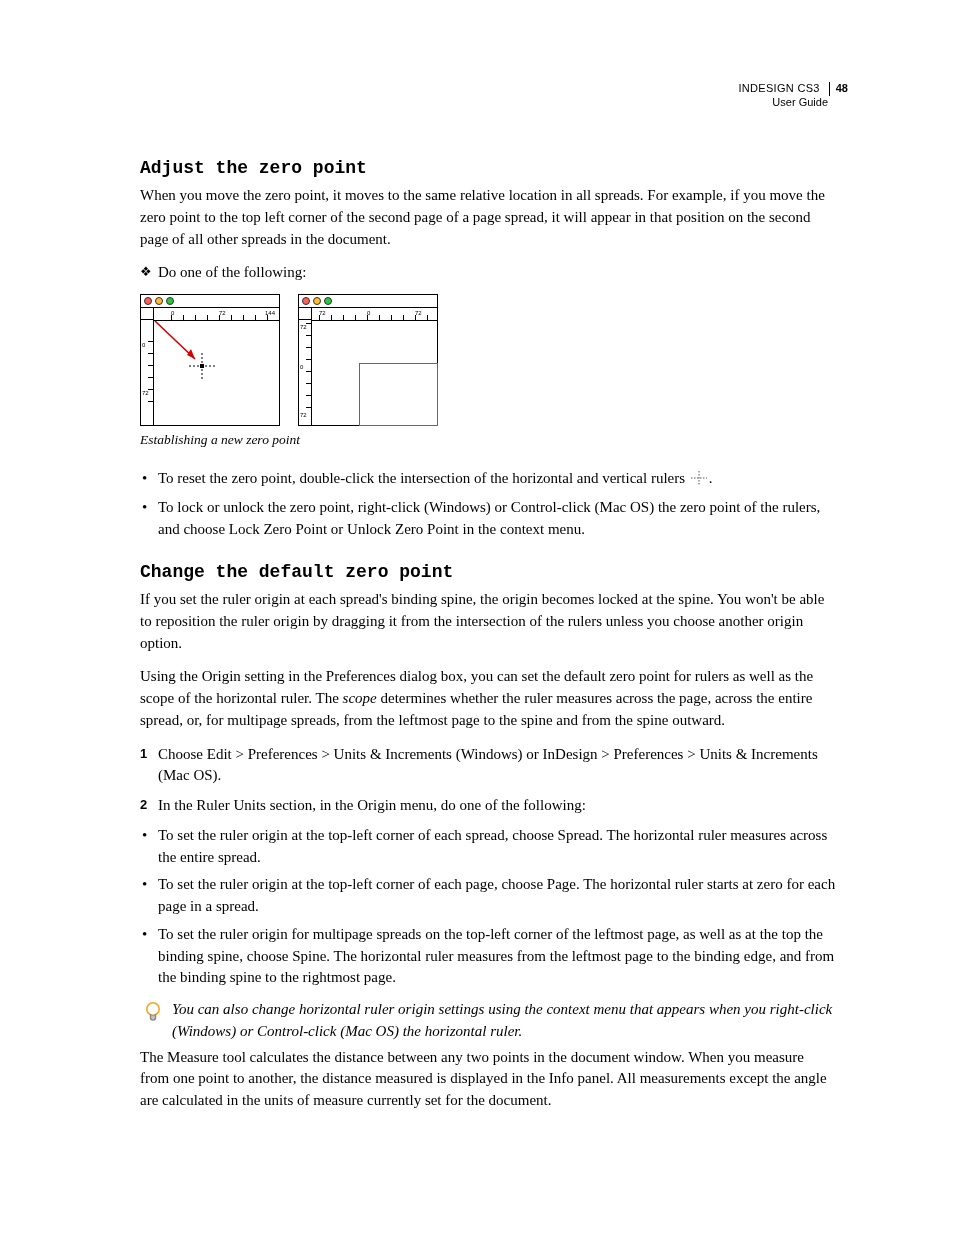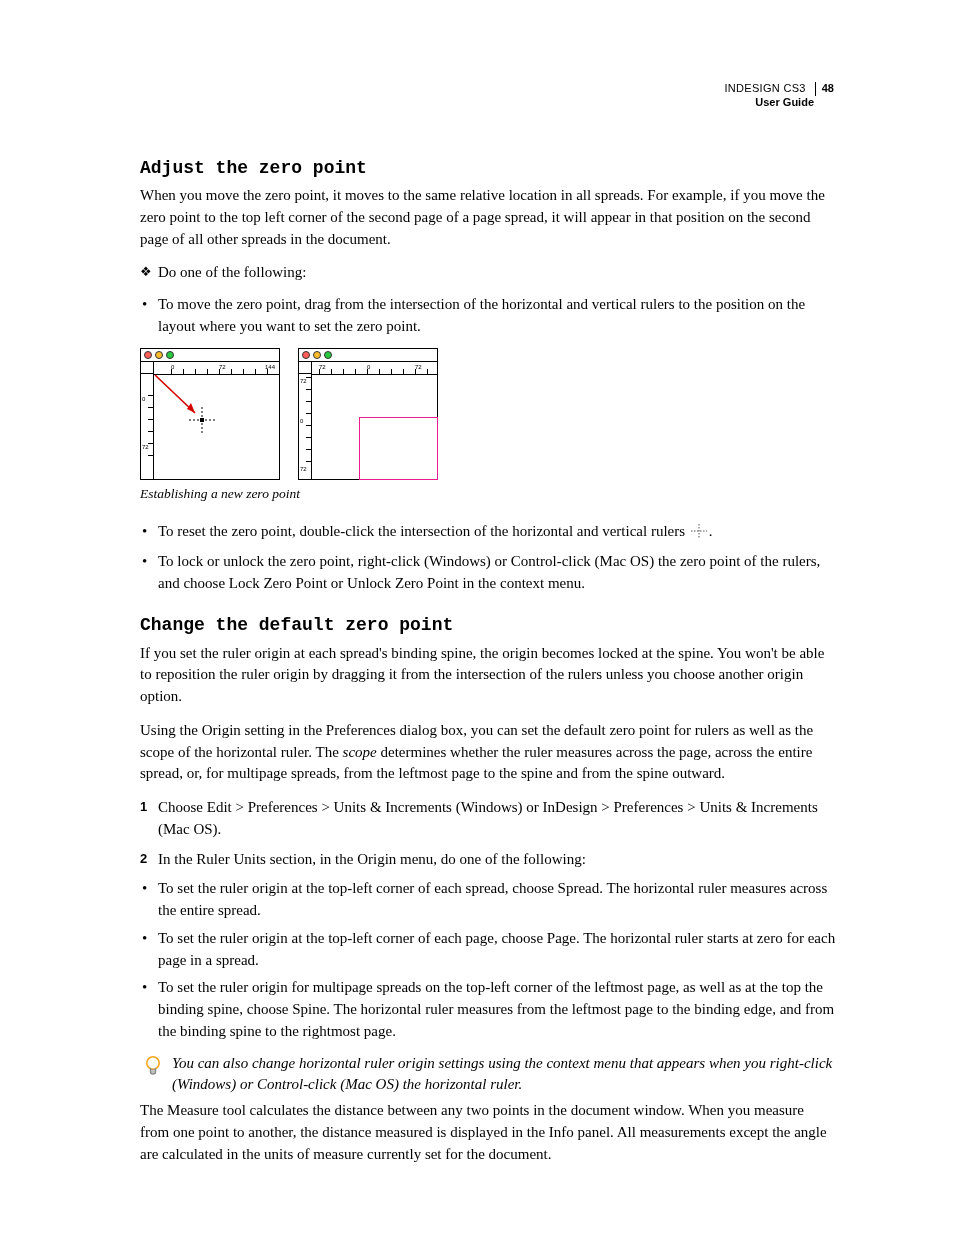--- a/index.html
+++ b/index.html
@@ -15,36 +15,36 @@
   .page {
     width: 954px;
     min-height: 1235px;
     box-sizing: border-box;
     padding: 85px 110px 60px 140px;
     position: relative;
   }
   .running-head {
     position: absolute;
     top: 82px;
-    right: 120px;
+    right: 106px;
     text-align: right;
     font-family: "Myriad Pro", "Helvetica Neue", Arial, sans-serif;
     font-size: 11px;
     line-height: 1.25;
     color: #000;
   }
   .running-head .product { letter-spacing: 0.3px; }
   .running-head .pnum {
     display: inline-block;
     border-left: 1px solid #000;
     padding-left: 6px;
     margin-left: 6px;
     font-weight: 700;
   }
-  .running-head .guide { font-weight: 700; padding-right: 20px; text-align: right; }
+  .running-head .guide { font-weight: 400; padding-right: 20px; text-align: right; }
   .content { margin-top: 70px; }
   .h4 {
     font-family: Liberation Mono, monospace;
     font-weight: 700;
     font-size: 18px;
     margin: 18px 0 4px 0;
   }
   .h3 {
     font-family: "Myriad Pro", "Helvetica Neue", Arial, sans-serif;
     font-weight: 700;
@@ -135,23 +135,20 @@
 
   <div class="content">
 
     <div class="h4">Adjust the zero point</div>
     <p>When you move the zero point, it moves to the same relative location in all spreads. For example, if you move the zero point to the top left corner of the second page of a page spread, it will appear in that position on the second page of all other spreads in the document.</p>
 
     <ul class="diamond">
       <li>Do one of the following:</li>
     </ul>
 
-    <ul class="bullet">
-      <li>To move the zero point, drag from the intersection of the horizontal and vertical rulers to the position on the layout where you want to set the zero point.</li>
-    </ul>
 
     <div class="figwrap">
       <div class="twofigs">
 
         <div class="mockwin">
           <div class="titlebar">
             <span class="tlbtn r"></span>
             <span class="tlbtn y"></span>
             <span class="tlbtn g"></span>
           </div>

